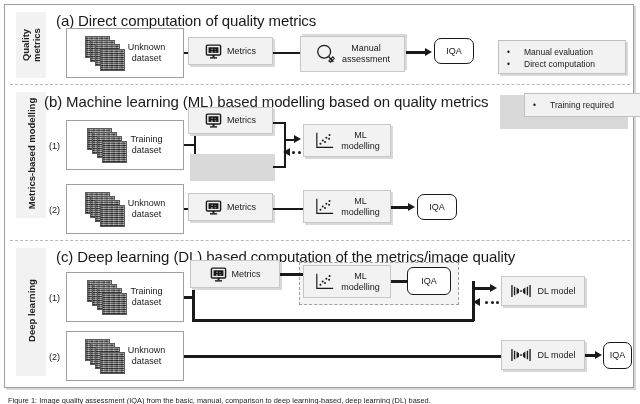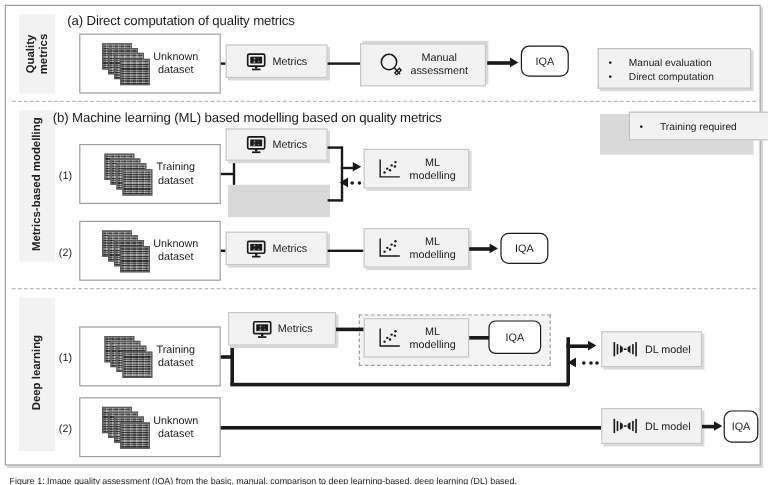--- a/index.html
+++ b/index.html
@@ -11,21 +11,21 @@
          box-sizing:border-box;background:#fff;}
   .frame-shadow{position:absolute;left:6px;top:6px;width:630px;height:384px;background:#d8d8d8;z-index:0;}
 
   
   .sideband{position:absolute;background:#f2f2f2;left:16px;width:30px;}
   .sidelabel{position:absolute;transform:rotate(-90deg);transform-origin:center center;
              font-size:9.5px;font-weight:bold;color:#222;text-align:center;white-space:nowrap;line-height:11px;}
 
   .divider{position:absolute;left:10px;right:10px;border-top:1px dashed #b9b9b9;height:0;}
 
-  .sectitle{position:absolute;font-size:11px;color:#1a1a1a;white-space:nowrap;letter-spacing:-0.1px;}
+  .sectitle{position:absolute;font-size:15px;color:#1a1a1a;white-space:nowrap;letter-spacing:-0.1px;}
 
   .rowtag{position:absolute;font-size:9px;color:#1a1a1a;}
 
   
   .node{position:absolute;box-sizing:border-box;display:flex;align-items:center;justify-content:center;
         font-size:9px;color:#1a1a1a;text-align:center;line-height:11px;}
   .node-white{background:#ffffff;border:1px solid #9aa0a6;}
   .node-grey{background:#f2f2f2;border:1px solid #c7c7c7;}
   .node-round{background:#ffffff;border:1.6px solid #1a1a1a;border-radius:7px;font-size:9px;}
   .node-round2{background:#ffffff;border:1.6px solid #1a1a1a;border-radius:6px;}
@@ -297,20 +297,21 @@
     </div>
   </div>
 
   <div class="line lh-thick" style="left:391px;top:206px;width:19px;"></div>
   <div class="arrowhead" style="left:408px;top:203px;"></div>
 
   <div class="node node-round" style="left:417px;top:194px;width:40px;height:26px;">
     <span>IQA</span>
   </div>
 
+  <div class="sectitle" style="left:56px;top:248px;">(c) Deep learning (DL) based computation of the metrics/image quality</div>
 
   <div class="dashbox" style="left:299px;top:262px;width:160px;height:43px;"></div>
 
   <div class="rowtag" style="left:49px;top:293px;">(1)</div>
 
   <div class="node node-white" style="left:66px;top:272px;width:118px;height:50px;">
     <div class="nodeinner">
       <div class="stack">
         <div class="ph ph1"></div>
           <div class="ph ph2"></div>

